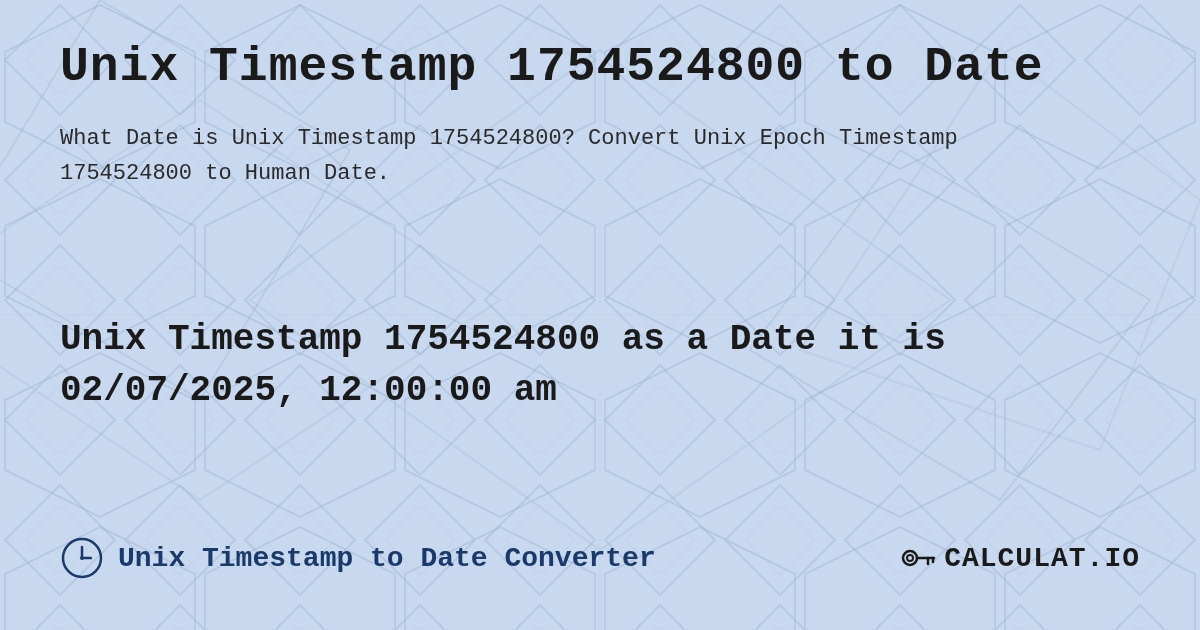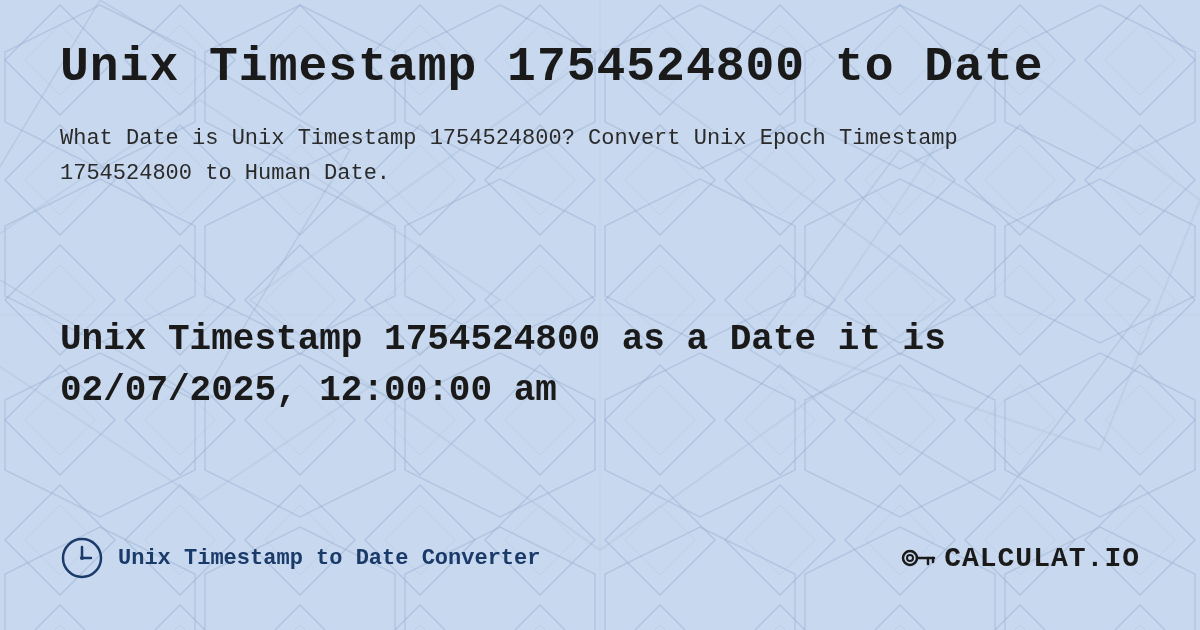--- a/index.html
+++ b/index.html
@@ -82,21 +82,21 @@
       gap: 14px;
     }
 
     .clock-icon {
       width: 44px;
       height: 44px;
       flex-shrink: 0;
     }
 
     .footer-label {
-      font-size: 22px;
+      font-size: 28px;
       font-weight: 700;
       color: #1a3a6a;
       font-family: 'Courier New', Courier, monospace;
     }
 
     .logo {
       display: flex;
       align-items: center;
       gap: 8px;
     }

